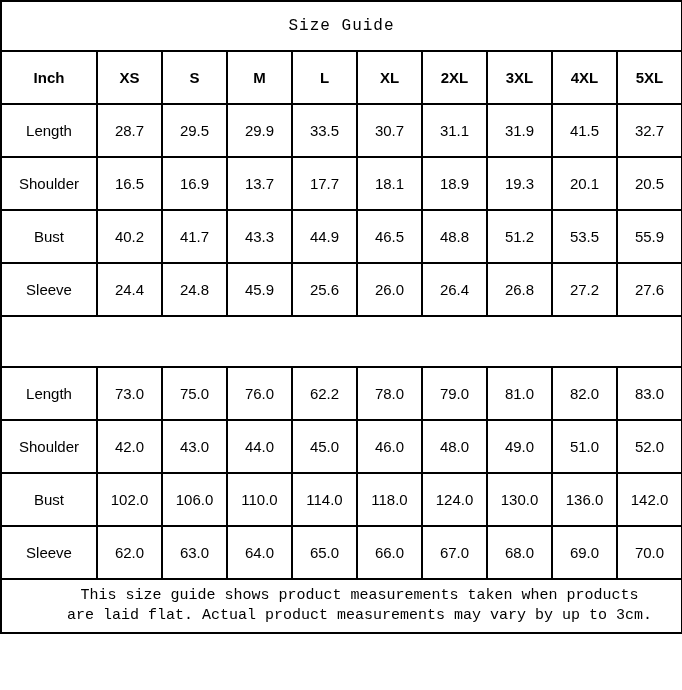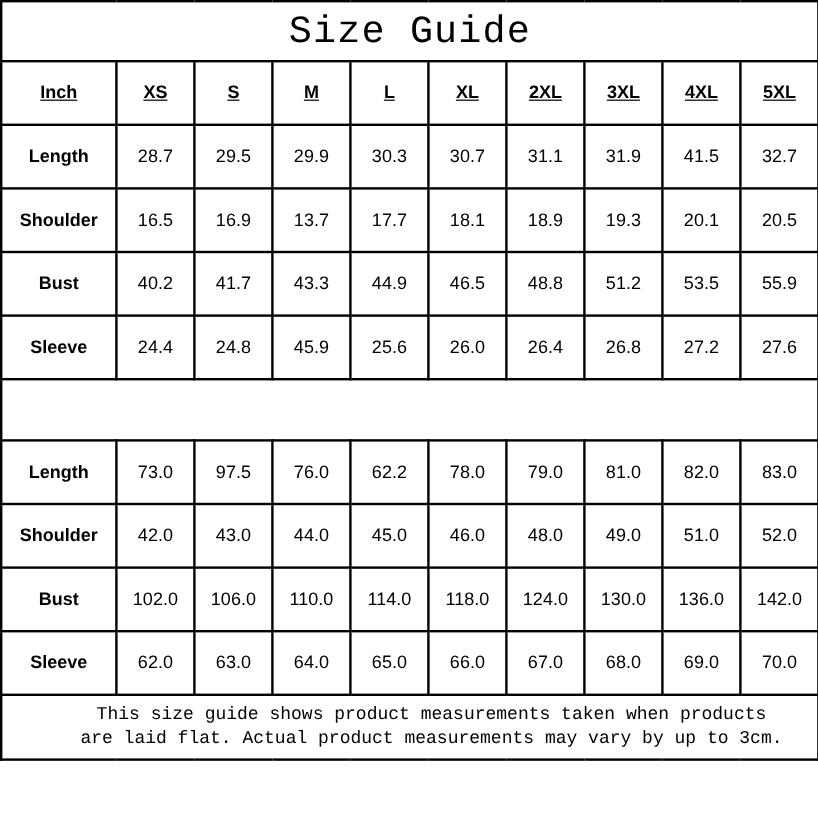--- a/index.html
+++ b/index.html
@@ -19,36 +19,35 @@
   table.size-guide td {
     border: 2px solid #000000;
     text-align: center;
     vertical-align: middle;
     padding: 0;
     overflow: hidden;
   }
   tr.title-row td {
     height: 48px;
     font-family: "Liberation Mono", "DejaVu Sans Mono", monospace;
-    font-size: 32px;
+    font-size: 16px;
     font-weight: normal;
     letter-spacing: 1px;
   }
   tr.size-header-row td {
     height: 51px;
     font-weight: bold;
     font-size: 15px;
-    text-decoration: underline;
   }
   tr.data-row td {
     height: 51px;
     font-size: 15px;
   }
   tr.data-row td.label-cell {
-    font-weight: bold;
+    font-weight: normal;
   }
   tr.spacer-row td {
     height: 49px;
   }
   tr.footer-row td {
     height: 52px;
     font-family: "Liberation Mono", "DejaVu Sans Mono", monospace;
     font-size: 15px;
     line-height: 20px;
     font-weight: normal;
@@ -85,21 +84,21 @@
         <td>2XL</td>
         <td>3XL</td>
         <td>4XL</td>
         <td>5XL</td>
       </tr>
       <tr class="data-row">
         <td class="label-cell">Length</td>
         <td class="value-cell">28.7</td>
         <td class="value-cell">29.5</td>
         <td class="value-cell">29.9</td>
-        <td class="value-cell">30.3</td>
+        <td class="value-cell">33.5</td>
         <td class="value-cell">30.7</td>
         <td class="value-cell">31.1</td>
         <td class="value-cell">31.9</td>
         <td class="value-cell">41.5</td>
         <td class="value-cell">32.7</td>
       </tr>
       <tr class="data-row">
         <td class="label-cell">Shoulder</td>
         <td class="value-cell">16.5</td>
         <td class="value-cell">16.9</td>
@@ -134,21 +133,21 @@
         <td class="value-cell">26.8</td>
         <td class="value-cell">27.2</td>
         <td class="value-cell">27.6</td>
       </tr>
       <tr class="spacer-row">
         <td colspan="10"></td>
       </tr>
       <tr class="data-row">
         <td class="label-cell">Length</td>
         <td class="value-cell">73.0</td>
-        <td class="value-cell">97.5</td>
+        <td class="value-cell">75.0</td>
         <td class="value-cell">76.0</td>
         <td class="value-cell">62.2</td>
         <td class="value-cell">78.0</td>
         <td class="value-cell">79.0</td>
         <td class="value-cell">81.0</td>
         <td class="value-cell">82.0</td>
         <td class="value-cell">83.0</td>
       </tr>
       <tr class="data-row">
         <td class="label-cell">Shoulder</td>

